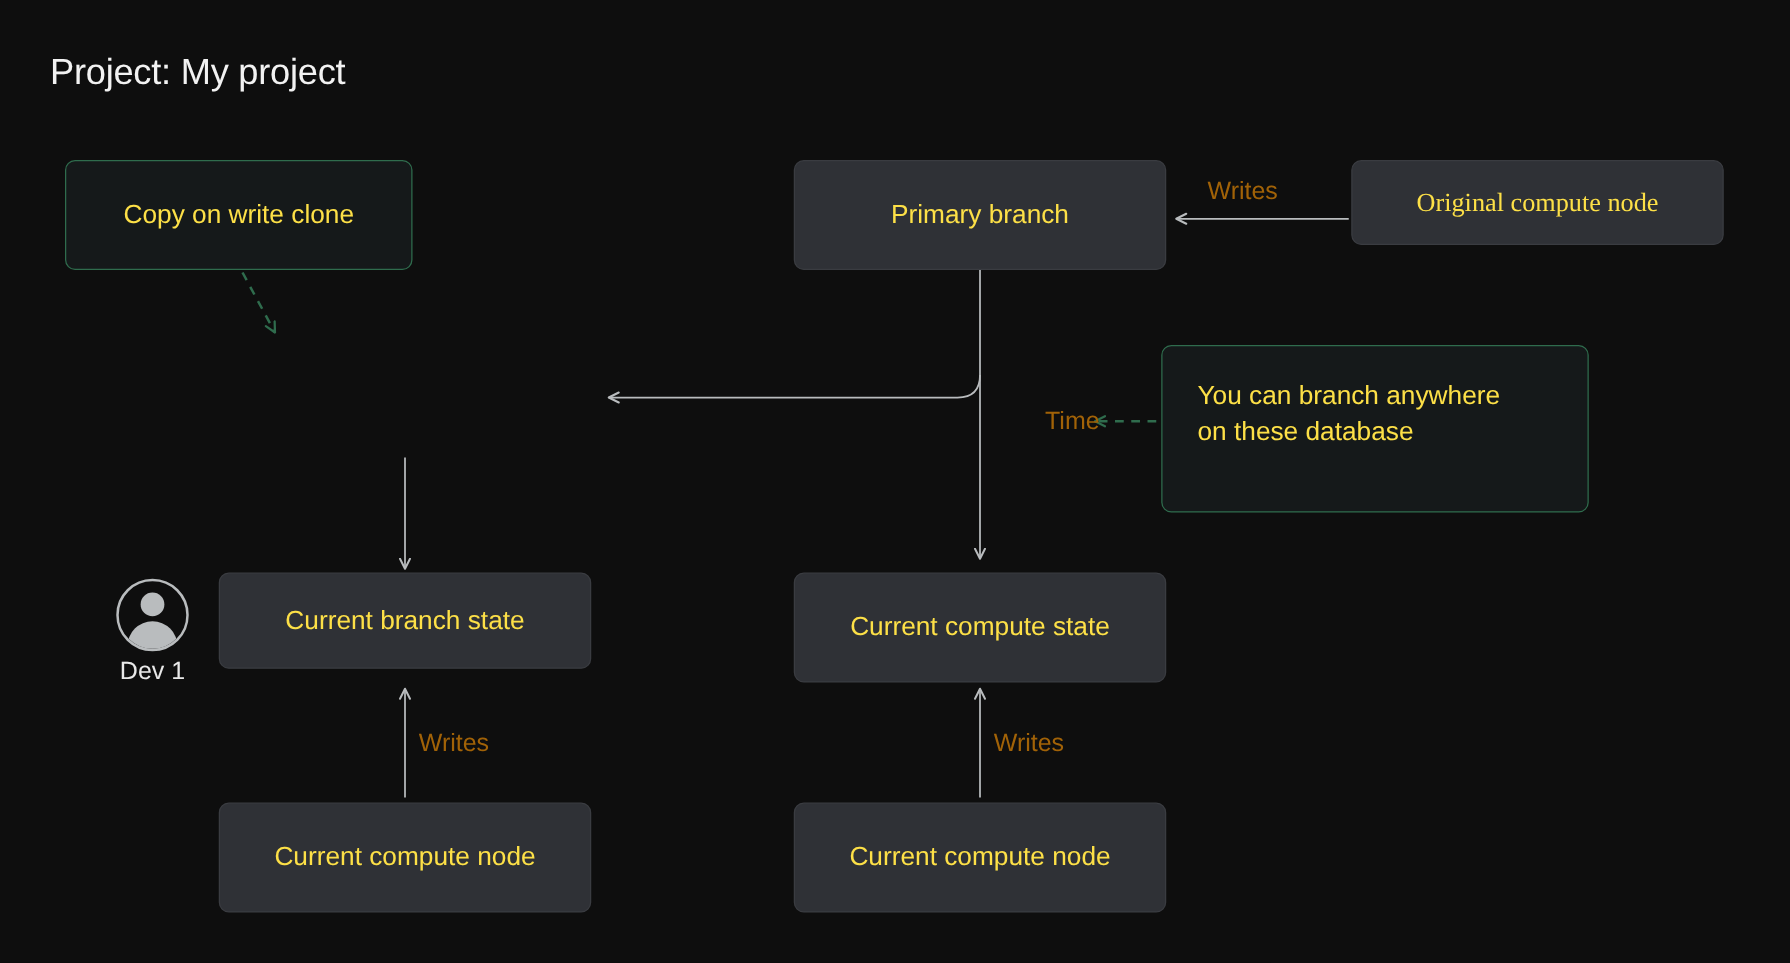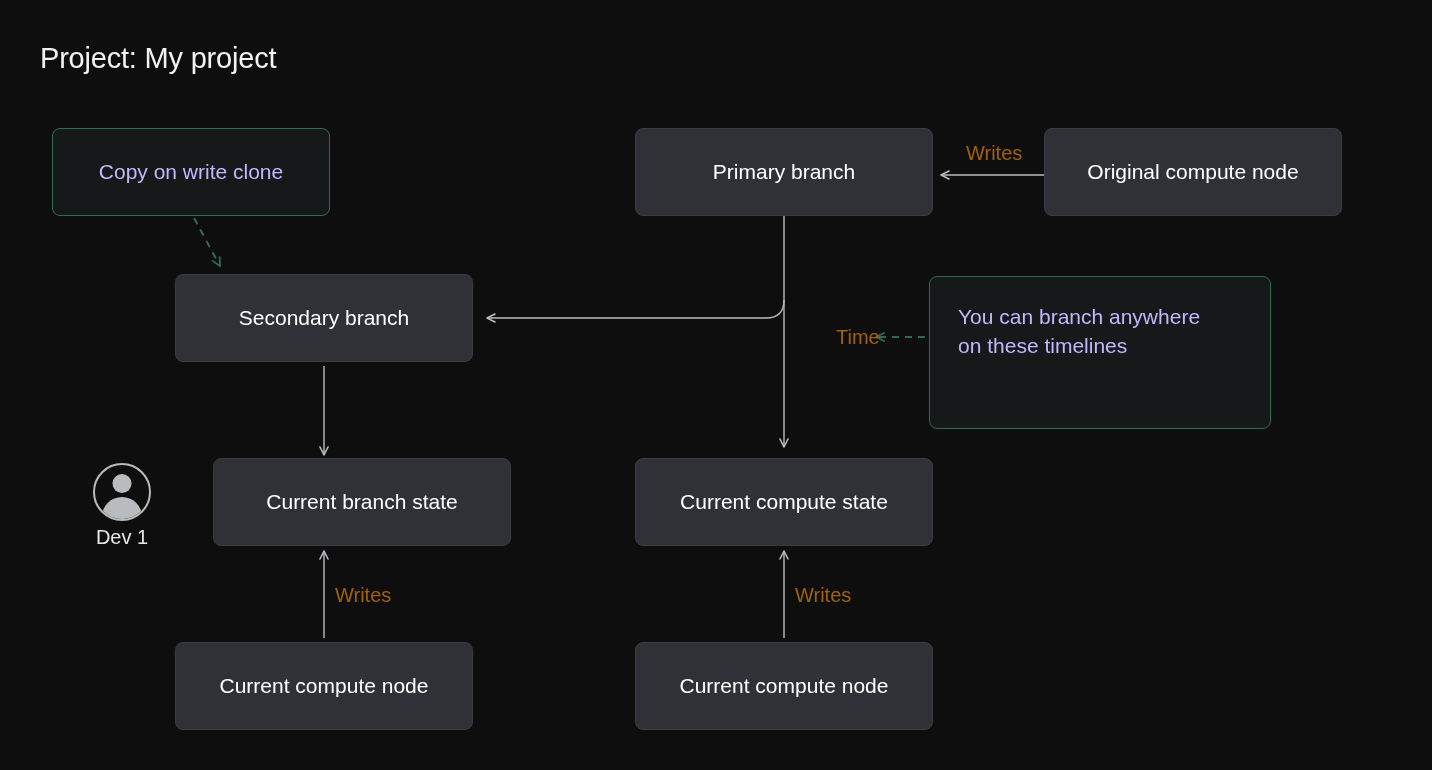--- a/index.html
+++ b/index.html
@@ -38,27 +38,27 @@
     box-sizing: border-box;
     display: flex;
     align-items: center;
     justify-content: center;
     border-radius: 8px;
     font-size: 21px;
     white-space: nowrap;
   }
   .node.solid {
     background: #2f3136;
-    color: #ffffff;
+    color: #fde047;
     border: 1px solid #3a3c41;
   }
   .node.callout {
     background: #15191a;
     border: 1px solid #2f6c4d;
-    color: #c4b5fd;
+    color: #fde047;
   }
   .node.callout.multiline {
     display: block;
     padding: 26px 28px 0 28px;
     line-height: 1.38;
     white-space: normal;
   }
   .edge-label {
     position: absolute;
     font-size: 20px;
@@ -154,30 +154,29 @@
 
     <g>
       <path d="M925,337 L876,337" fill="none" stroke="#2f6c4d" stroke-width="2" stroke-dasharray="7 6" marker-end="url(#arrow-green)"></path>
     </g>
   </svg>
 
   <div class="node callout" style="left:52px; top:128px; width:278px; height:88px;">Copy on write clone</div>
 
   <div class="node solid" style="left:635px; top:128px; width:298px; height:88px;">Primary branch</div>
 
-  <div class="node solid" style="left:1044px; top:128px; width:298px; height:88px;">Original compute node</div>
+  <div class="node solid" style="left:1081px; top:128px; width:298px; height:68px;font-family:Liberation Serif, serif;">Original compute node</div>
 
-  <div class="node solid" style="left:175px; top:274px; width:298px; height:88px;">Secondary branch</div>
 
-  <div class="node callout multiline" style="left:929px; top:276px; width:342px; height:153px;">
+  <div class="node callout multiline" style="left:929px; top:276px; width:342px; height:134px;">
     <div>You can branch anywhere</div>
-    <div>on these timelines</div>
+    <div>on these database</div>
   </div>
 
-  <div class="node solid" style="left:175px; top:458px; width:298px; height:88px;margin-left:38px;">Current branch state</div>
+  <div class="node solid" style="left:175px; top:458px; width:298px; height:77px;">Current branch state</div>
 
   <div class="node solid" style="left:635px; top:458px; width:298px; height:88px;">Current compute state</div>
 
   <div class="node solid" style="left:175px; top:642px; width:298px; height:88px;">Current compute node</div>
 
   <div class="node solid" style="left:635px; top:642px; width:298px; height:88px;">Current compute node</div>
 
   <div class="edge-label" style="left:966px; top:142px;">Writes</div>
 
   <div class="edge-label" style="left:836px; top:326px;">Time</div>

